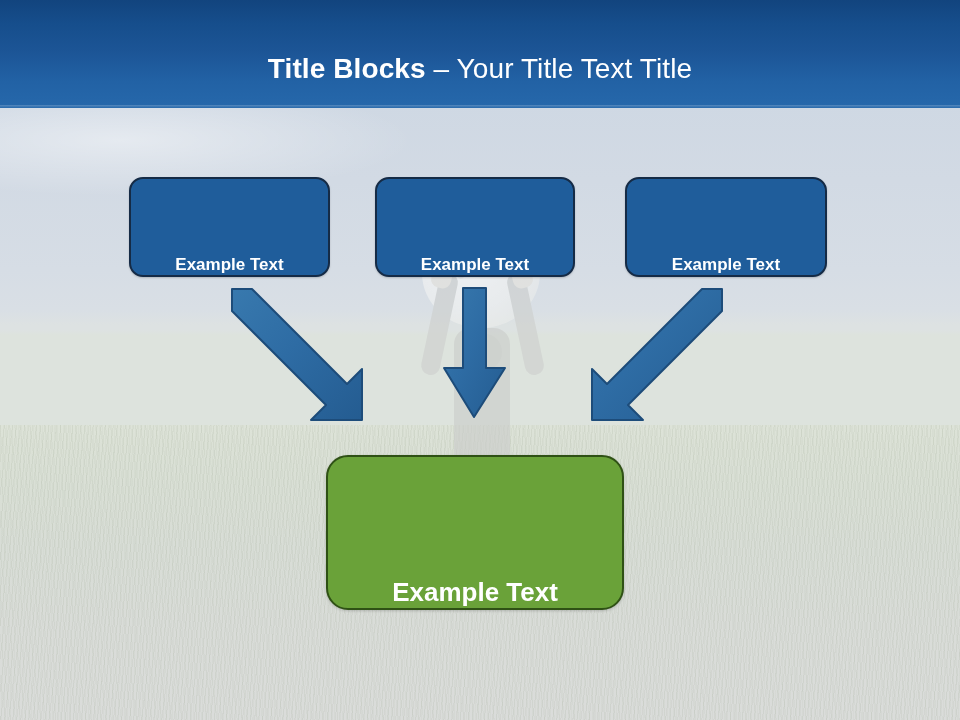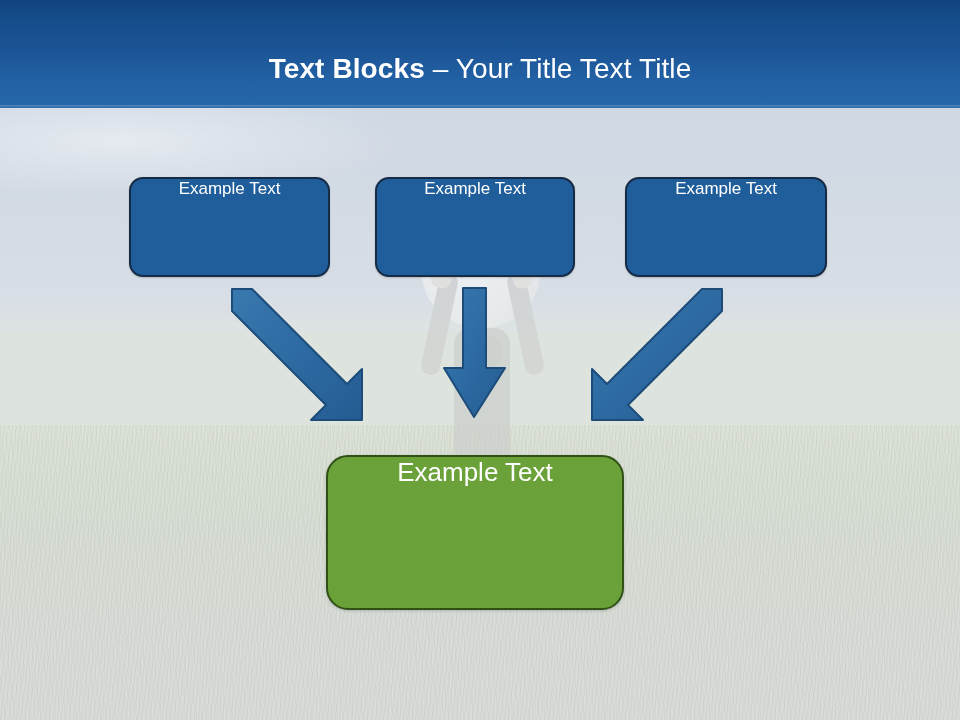--- a/index.html
+++ b/index.html
@@ -154,24 +154,25 @@
     letter-spacing: .1px;
     white-space: nowrap;
   }
   .slide-title .strong { font-weight: bold; }
   .slide-title .rest   { font-weight: normal; }
 
   
   .node {
     position: absolute;
     display: flex;
-    align-items: flex-start;
+    align-items: flex-end;
     justify-content: center;
     text-align: center;
     color: #ffffff;
+    font-weight: bold;
   }
   .node.blue {
     background: #1f5d9b;
     border: 2px solid #152b46;
     border-radius: 14px;
     font-size: 17px;
     box-shadow: 0 1px 2px rgba(0,0,0,.18);
   }
   .node.green {
     background: #6aa239;
@@ -207,21 +208,21 @@
     <div class="fig-arm left"></div>
     <div class="fig-arm right"></div>
     <div class="fig-body"></div>
     <div class="fig-head"></div>
     <div class="fig-hand left"></div>
     <div class="fig-hand right"></div>
   </div>
 
   <div class="header-band"></div>
   <div class="slide-title">
-    <span class="strong">Text Blocks</span><span class="rest"> – Your Title Text Title</span>
+    <span class="strong">Title Blocks</span><span class="rest"> – Your Title Text Title</span>
   </div>
 
   <svg class="arrow-layer" width="960" height="720" viewBox="0 0 960 720">
     <defs>
       <linearGradient id="arrGrad" x1="0" y1="0" x2="1" y2="1">
         <stop offset="0%" stop-color="#3879ae"></stop>
         <stop offset="45%" stop-color="#2e6ca4"></stop>
         <stop offset="100%" stop-color="#245c91"></stop>
       </linearGradient>
     </defs>

